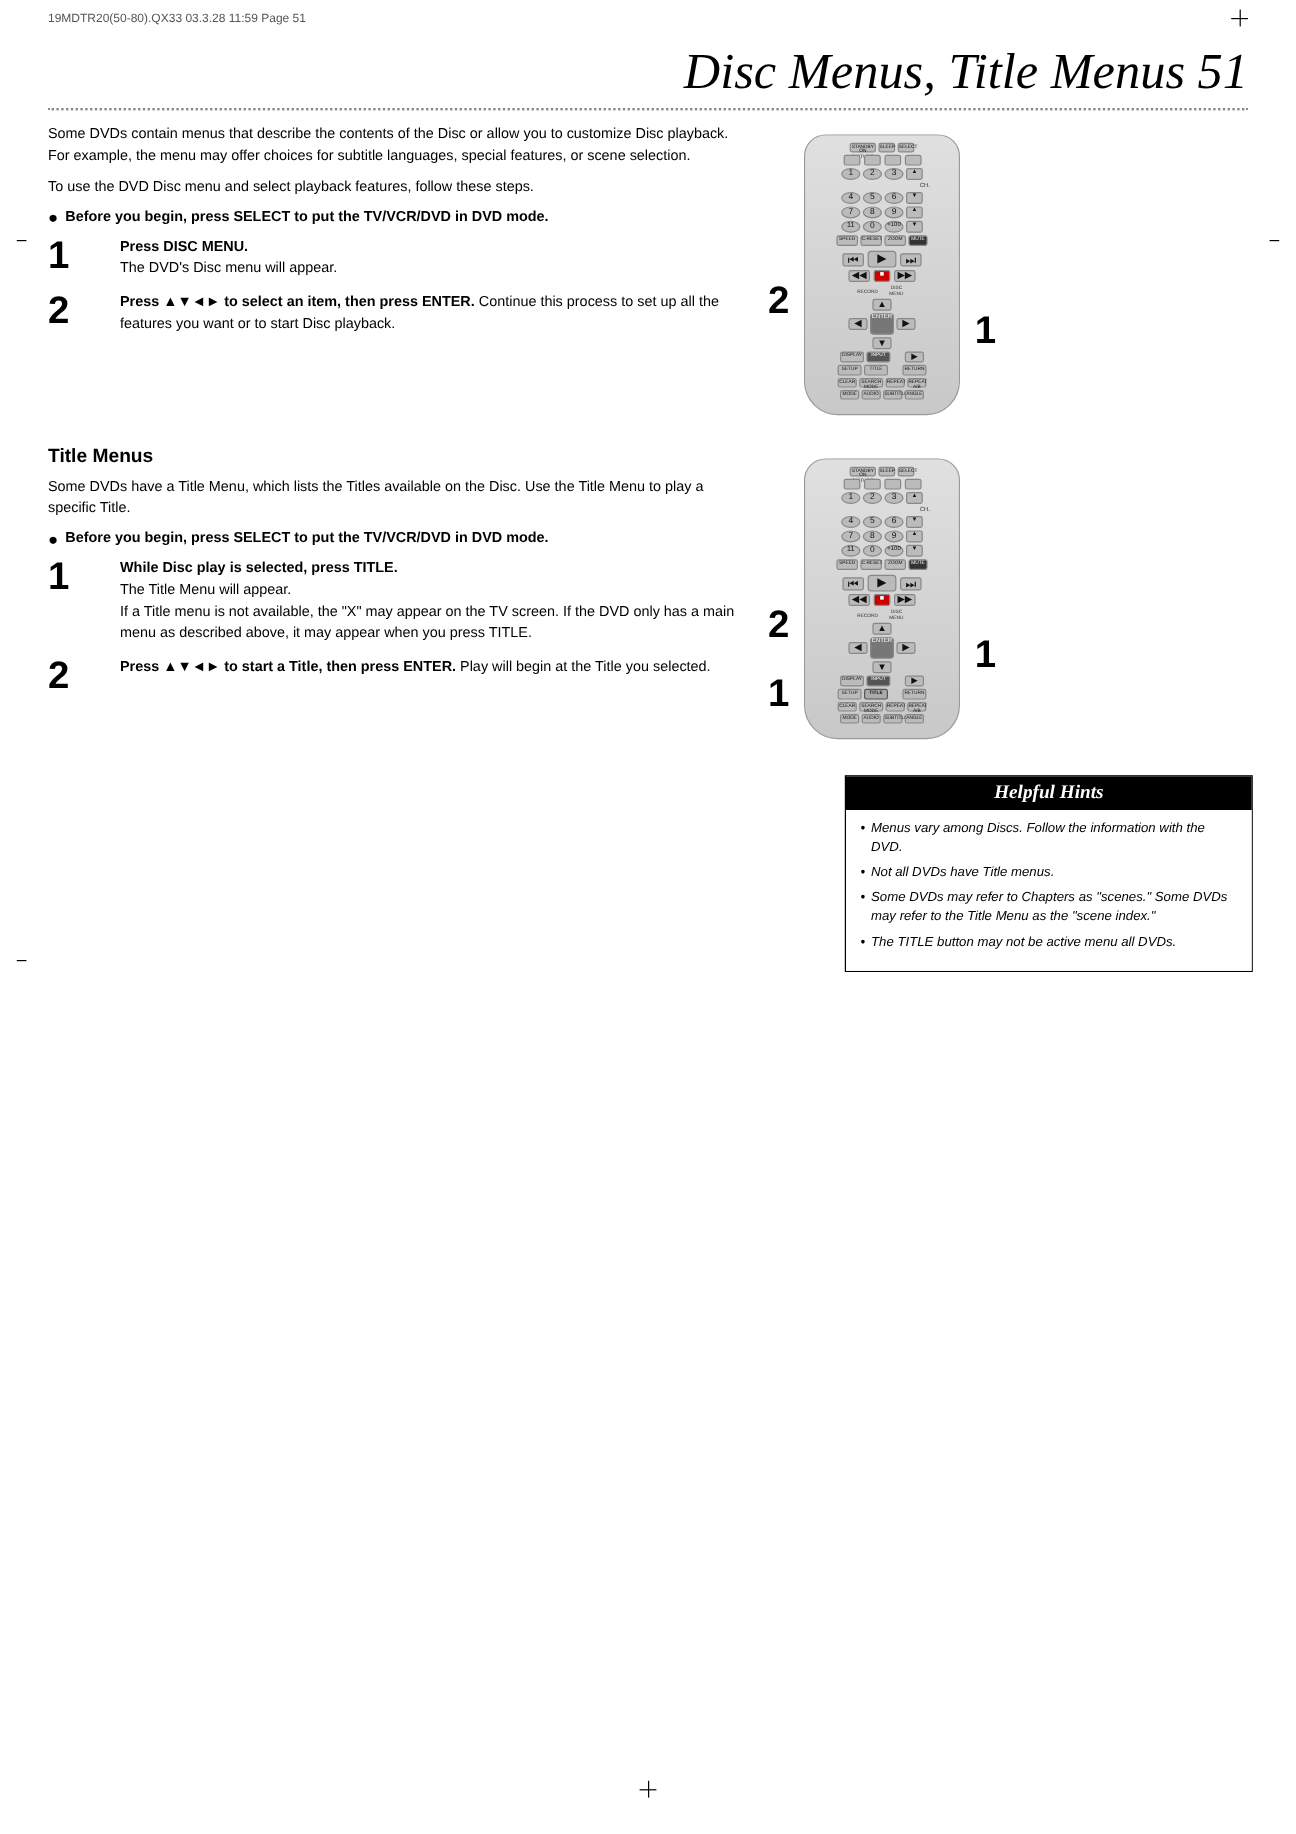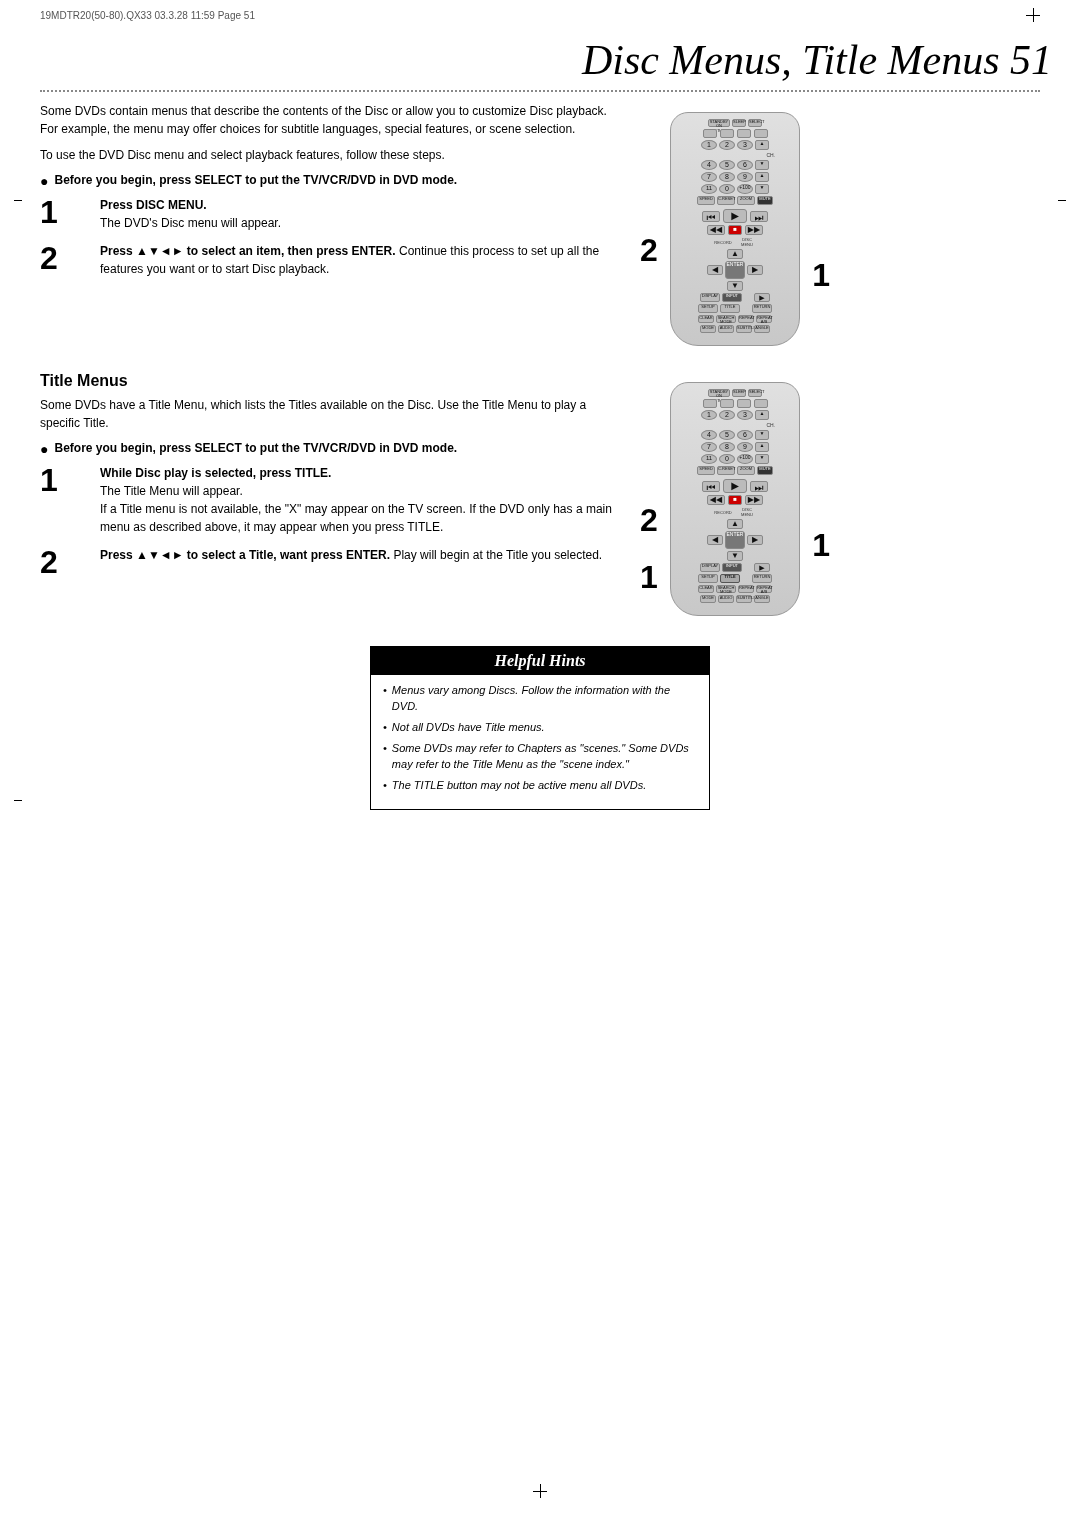--- a/index.html
+++ b/index.html
@@ -18,21 +18,21 @@
       display: flex;
       justify-content: space-between;
       align-items: center;
       padding: 8px 40px 4px 40px;
       font-size: 10px;
       color: #555;
     }
 
     .page-title-area {
       text-align: right;
-      padding: 10px 28px 0 40px;
+      padding: 10px 40px 0 40px;
     }
 
     .page-title-area h1 {
       font-family: Georgia, 'Times New Roman', serif;
       font-style: italic;
       font-size: 42px;
       font-weight: normal;
       color: #000;
     }
 
@@ -146,23 +146,23 @@
     .diagram-overlay {
       position: relative;
     }
 
     .title-menus-section {
       margin-top: 14px;
     }
 
     .helpful-hints-container {
       margin-top: 20px;
-      padding: 0 56px;
-      display: flex;
-      justify-content: center;
+      padding: 0 36px;
+      display: flex;
+      justify-content: flex-end;
     }
 
     .hints-box {
       width: 340px;
       border: 1.5px solid #000;
     }
 
     .hints-header {
       background: #000;
       color: #fff;
@@ -407,21 +407,21 @@
       <div class="step-content">
         <strong>While Disc play is selected, press TITLE.</strong><br>
         <span>The Title Menu will appear.</span><br>
         <span>If a Title menu is not available, the "X" may appear on the TV screen. If the DVD only has a main menu as described above, it may appear when you press TITLE.</span>
       </div>
     </div>
 
     <div class="step-container">
       <div class="step-number">2</div>
       <div class="step-content">
-        <strong>Press ▲▼◄► to select a Title, want press</strong>
+        <strong>Press ▲▼◄► to start a Title, then press</strong>
         <strong>ENTER.</strong>
         <span>Play will begin at the Title you selected.</span>
       </div>
     </div>
   </div>
 
   <div class="right-column">
     <div class="diagram-overlay" style="position:relative; width:180px;">
 
       <div style="position:absolute; left:-10px; top:120px; font-size:32px; font-weight:bold; z-index:10;">2</div>

